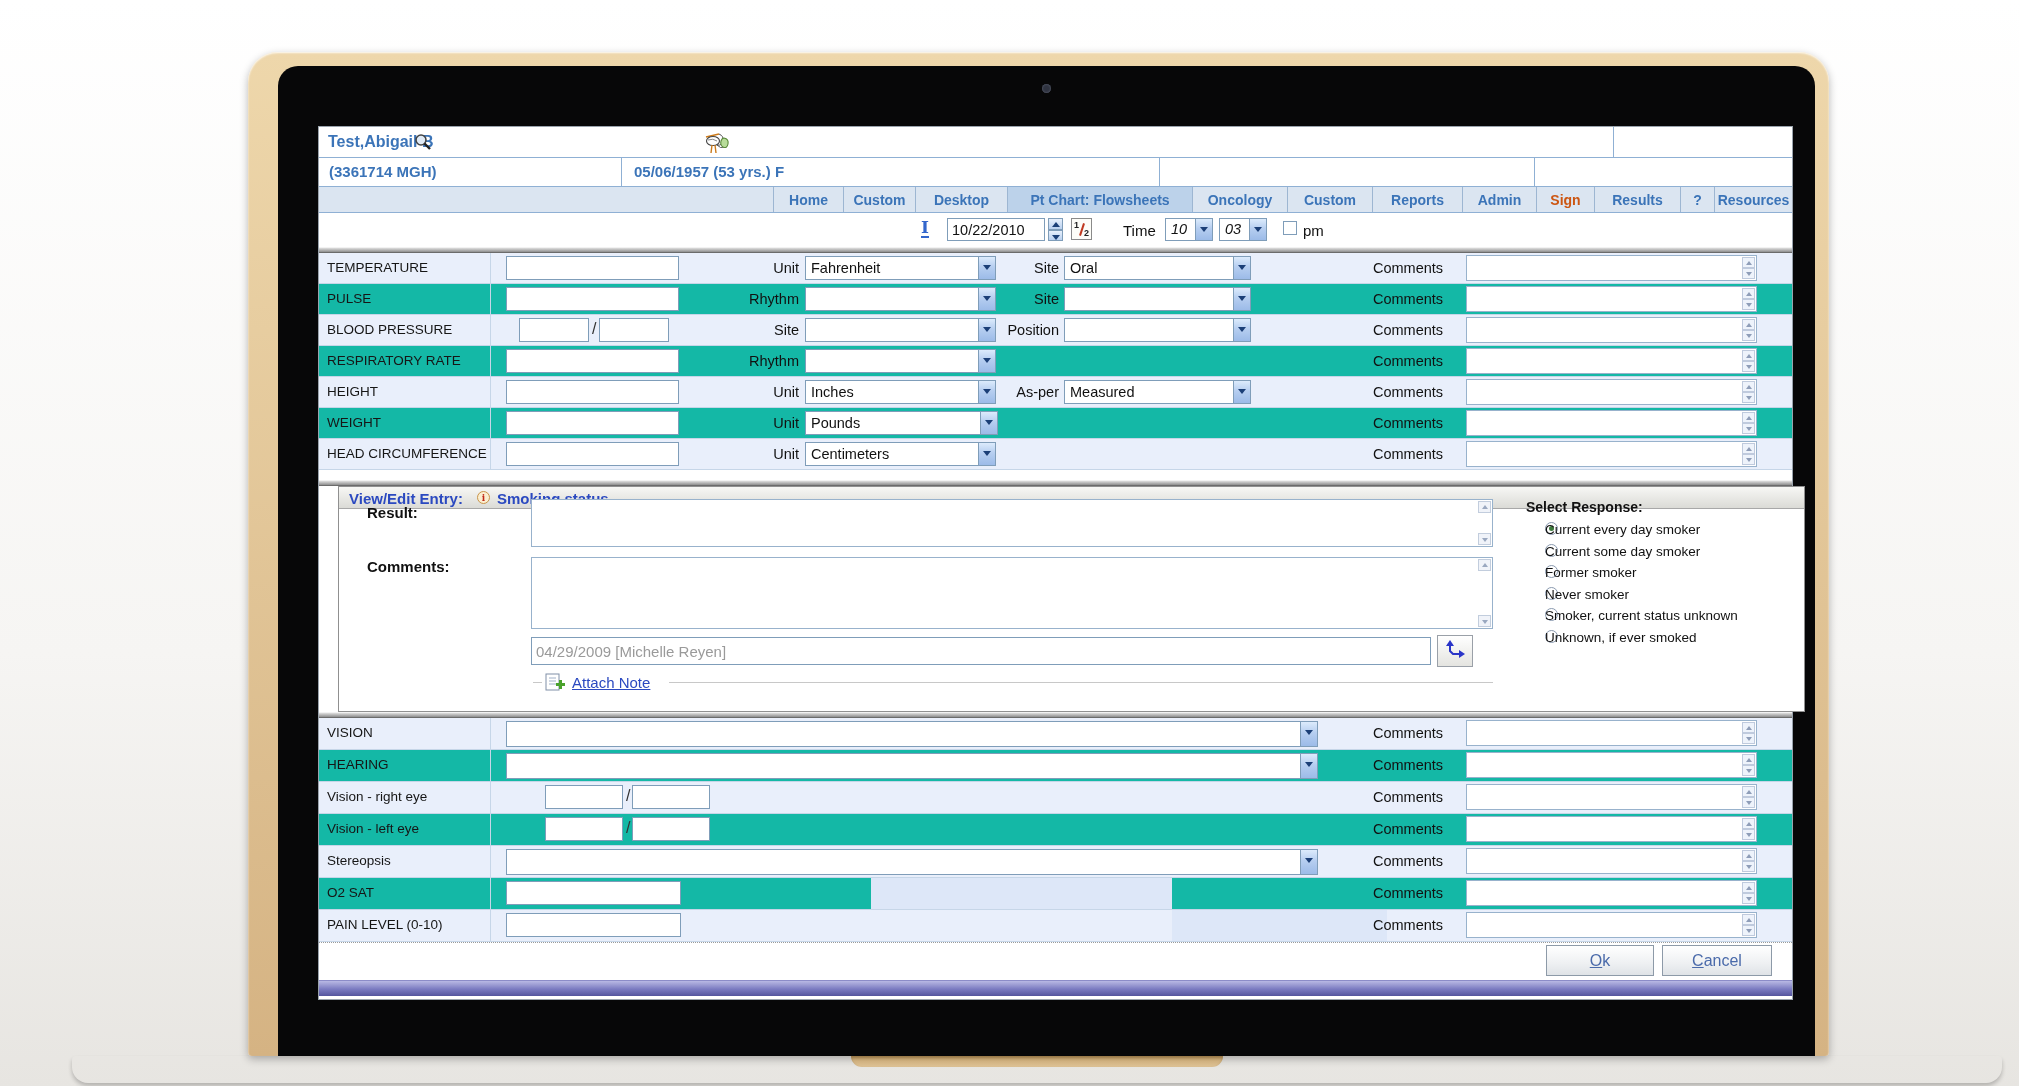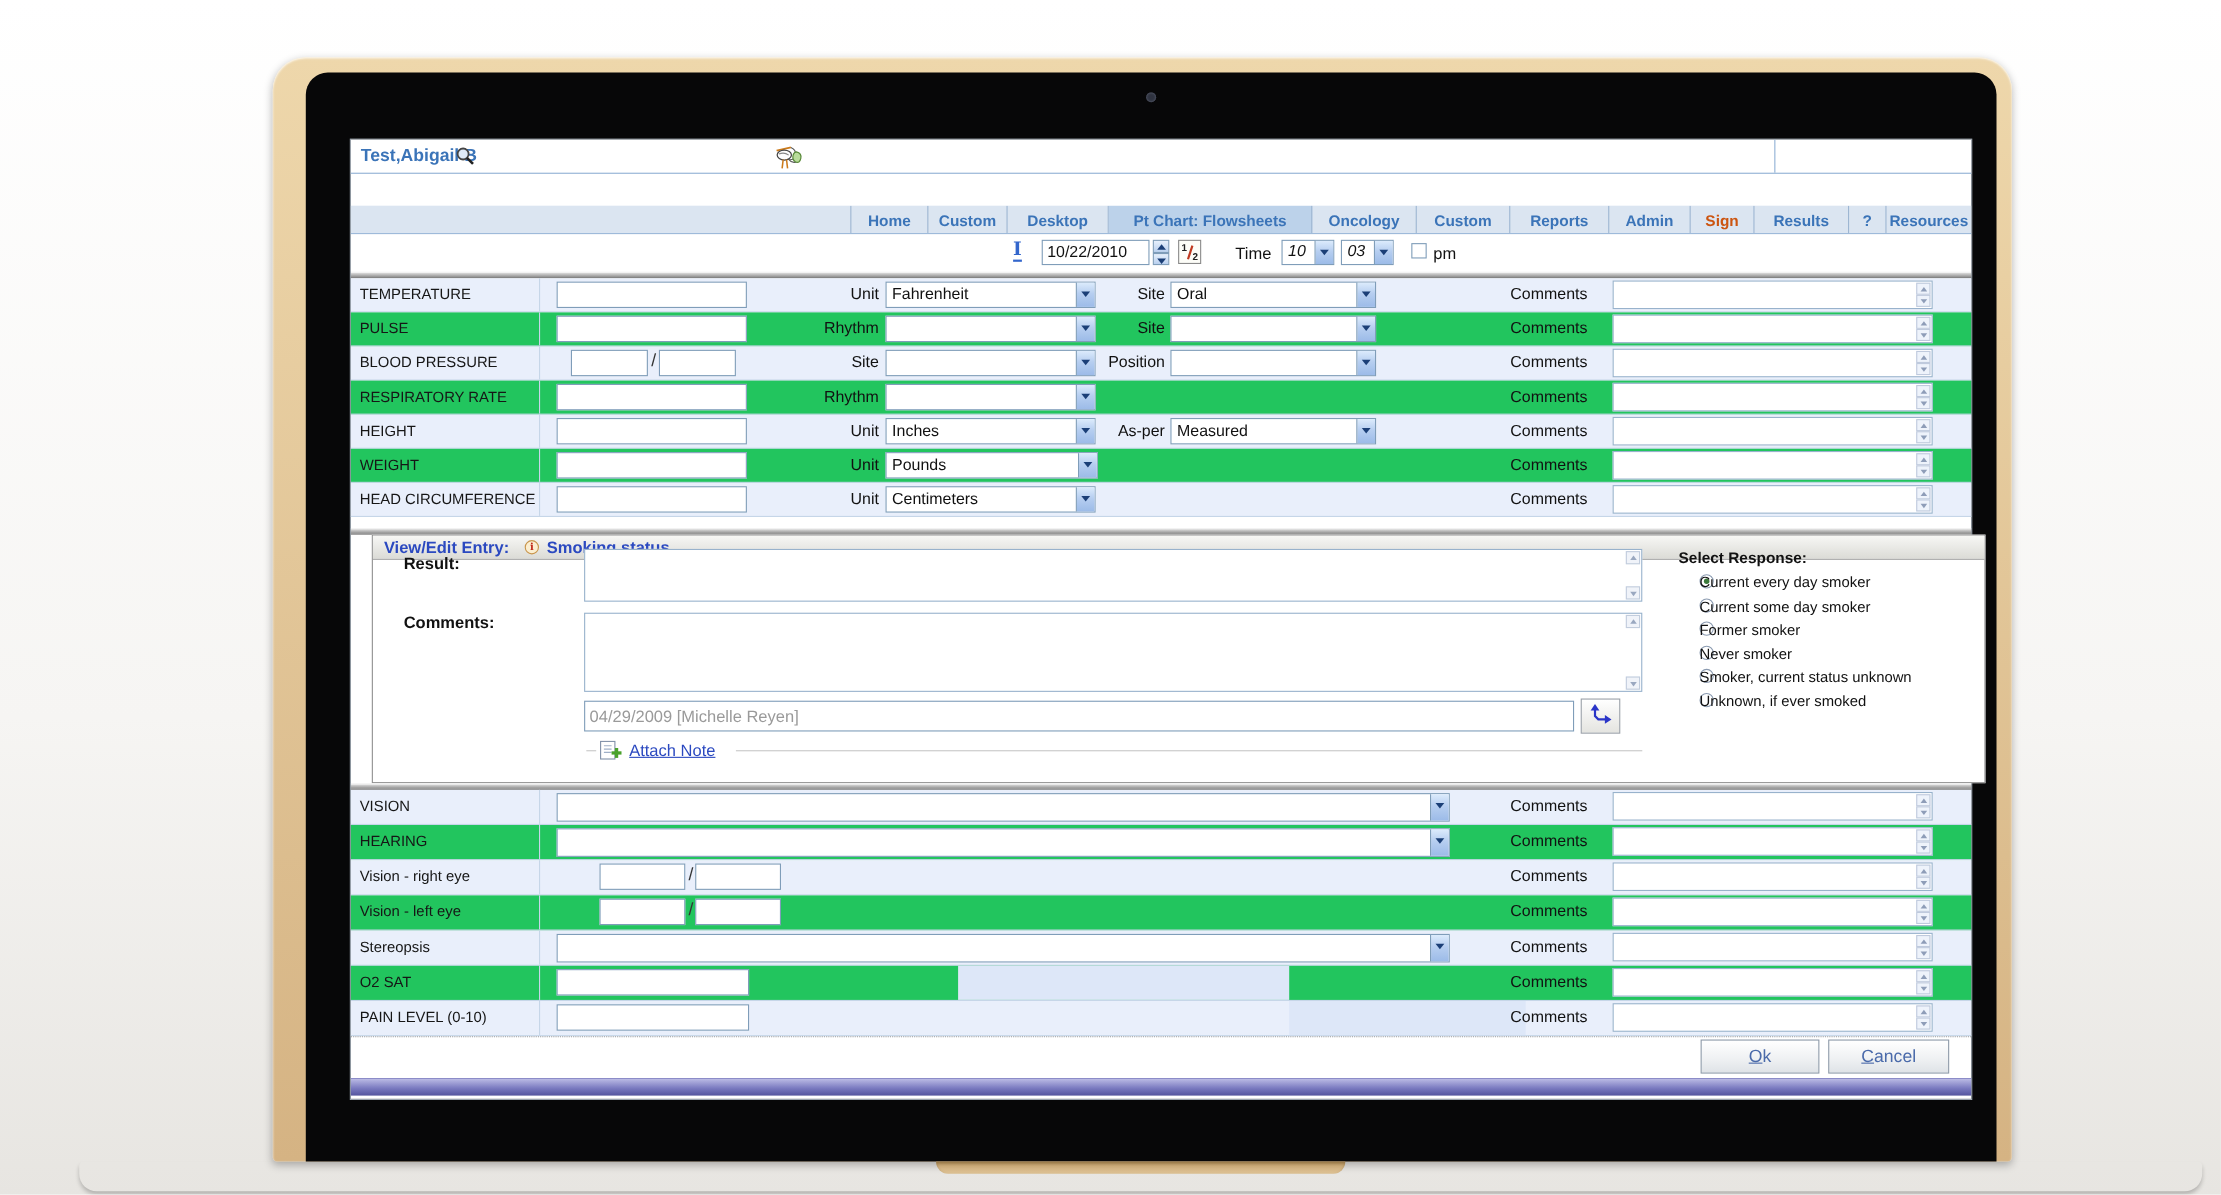--- a/index.html
+++ b/index.html
@@ -60,21 +60,21 @@
   .ddsel .val{position:absolute;left:5px;top:2px;font-size:14.5px;font-style:italic;}
   .chev{position:absolute;right:0;top:0;bottom:0;width:17px;border-left:1px solid #7f9db9;
         background:linear-gradient(180deg,#dcebfc,#b6cef0 45%,#9cbbe8);}
   .chev::after{content:"";position:absolute;left:4px;top:8px;border-left:4px solid transparent;
         border-right:4px solid transparent;border-top:5px solid #1b3f77;}
   .pmbox{position:absolute;left:964px;top:8px;width:14px;height:14px;border:1px solid #7f9db9;background:#fff;cursor:pointer;}
   
   .splitter{position:absolute;left:0;width:100%;height:6px;
             background:linear-gradient(180deg,#dedede,#8d8d8d);border-top:1px solid #f2f2f2;border-bottom:1px solid #6b6b6b;}
   
-  .trow{position:absolute;left:0;width:100%;border-bottom:1px solid #c6d6e8;background:#22c55e;}
+  .trow{position:absolute;left:0;width:100%;border-bottom:1px solid #c6d6e8;background:#14b8a6;}
   .trow.lav{background:var(--row_alt);}
   .rlabel{position:absolute;left:0;top:0;bottom:0;width:172px;border-right:1px solid #c6d6e8;
           padding:7px 4px 0 8px;font-size:13.5px;color:#161616;white-space:nowrap;overflow:hidden;}
   .vinput{position:absolute;top:3px;height:24px;}
   .ulabel{position:absolute;left:330px;width:150px;top:7px;text-align:right;font-size:14.5px;}
   .xlabel{position:absolute;left:600px;width:140px;top:7px;text-align:right;font-size:14.5px;}
   .dd{position:absolute;top:3px;height:24px;border:1px solid #7f9db9;background:#fff;cursor:pointer;}
   .dd .val{position:absolute;left:5px;top:3px;font-size:14.5px;white-space:nowrap;}
   .clabel{position:absolute;left:1054px;top:7px;font-size:14.5px;}
   .cbox{position:absolute;left:1147px;top:2px;width:291px;height:26px;border:1px solid #98b2cc;background:#fff;}
@@ -142,20 +142,27 @@
           <path d="M17 5 Q22 7 21 12 Q20 17 15 16 Q18 20 23 18" fill="none" stroke="#555" stroke-width="1"></path>
           <ellipse cx="11" cy="12" rx="6.5" ry="4.5" fill="#fdfdfd" stroke="#444" stroke-width="1.1"></ellipse>
           <path d="M6 11 Q11 9 15 12" fill="none" stroke="#888" stroke-width="1"></path>
           <line x1="10" y1="16" x2="9" y2="24" stroke="#cc7a1a" stroke-width="1.4"></line>
           <line x1="13" y1="16" x2="14" y2="24" stroke="#cc7a1a" stroke-width="1.4"></line>
           <path d="M22 9 Q27 10 26 15 Q25 20 21 18 Q18 16 19 12 Q20 9 22 9 Z" fill="#b8dc9a" stroke="#5a8a3a" stroke-width="1.1"></path>
         </svg>
         <div class="vline" style="left:1294px"></div>
       </div>
 
+      <div class="inforow">
+        <span class="txt" style="left:10px">(3361714 MGH)</span>
+        <span class="txt" style="left:315px">05/06/1957 (53 yrs.) F</span>
+        <div class="vline" style="left:302px"></div>
+        <div class="vline" style="left:840px"></div>
+        <div class="vline" style="left:1215px"></div>
+      </div>
 
       <div class="tabbar">
         <div class="tab-spacer"></div>
         <div class="tab" style="width:70px">Home</div>
         <div class="tab" style="width:72px">Custom</div>
         <div class="tab" style="width:92px">Desktop</div>
         <div class="tab active" style="width:185px">Pt Chart: Flowsheets</div>
         <div class="tab" style="width:95px">Oncology</div>
         <div class="tab" style="width:85px">Custom</div>
         <div class="tab" style="width:90px">Reports</div>

